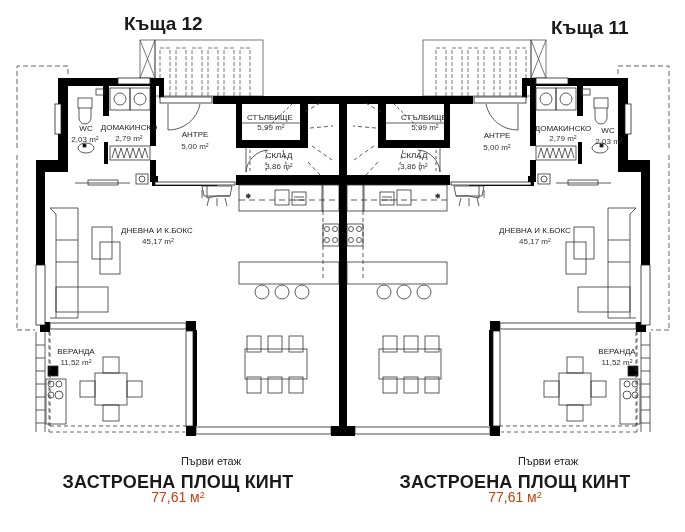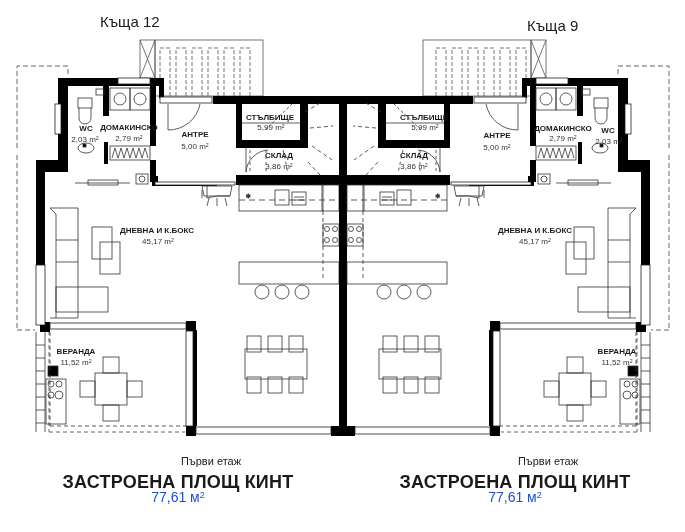--- a/index.html
+++ b/index.html
@@ -1,24 +1,24 @@
 <!DOCTYPE html>
 <html><head>
 <meta charset="utf-8">
 <style>
   html, body { margin: 0; padding: 0; background: #ffffff; }
   body { width: 685px; height: 532px; position: relative; overflow: hidden; font-family: "Liberation Sans", sans-serif; }
   svg { position: absolute; left: 0; top: 0; }
   .lbl { position: absolute; font-family: "Liberation Sans", sans-serif; color: #1a1a1a; white-space: nowrap; transform: translateX(-50%); text-align: center; line-height: 1; }
-  .room-name { font-size: 8px; font-weight: bold; }
+  .room-name { font-size: 8px; font-weight: normal; }
   .room-area { font-size: 8px; color: #333; }
-  .house-title { font-size: 15px; font-weight: normal; transform: none; }
+  .house-title { font-size: 19px; font-weight: bold; transform: none; margin-left: 24px; }
   .floor-name { font-size: 11px; color: #222; margin-left: 36px; }
   .build-title { font-size: 18px; font-weight: bold; letter-spacing: 0.2px; }
-  .build-area { font-size: 14px; color: #1d4ed8; }
+  .build-area { font-size: 14px; color: #c2410c; }
   sup { font-size: 65%; vertical-align: 45%; }
 </style>
 </head>
 <body>
 
 <svg width="685" height="532" viewBox="0 0 685 532" xmlns="http://www.w3.org/2000/svg">
   <defs>
     <g id="half">
 
       <g fill="none" stroke="#666" stroke-width="1" stroke-dasharray="5,3">
@@ -219,21 +219,21 @@
 <div class="lbl room-name" style="left:157px;top:227px;">ДНЕВНА И К.БОКС</div>
 <div class="lbl room-area" style="left:158px;top:238px;"><span>45,17</span> <span>m</span><sup>2</sup></div>
 
 <div class="lbl room-name" style="left:76px;top:348px;">ВЕРАНДА</div>
 <div class="lbl room-area" style="left:76px;top:359px;"><span>11,52</span> <span>m</span><sup>2</sup></div>
 
 <div class="lbl floor-name" style="left:175px;top:456px;">Първи етаж</div>
 <div class="lbl build-title" style="left:178px;top:473px;">ЗАСТРОЕНА ПЛОЩ КИНТ</div>
 <div class="lbl build-area" style="left:178px;top:490px;"><span>77,61 м</span><sup>2</sup></div>
 
-<div class="lbl house-title" style="left:527px;top:18px;">Къща 9</div>
+<div class="lbl house-title" style="left:527px;top:18px;">Къща 11</div>
 
 <div class="lbl room-name" style="left:608px;top:127px;">WC</div>
 <div class="lbl room-area" style="left:609px;top:138px;"><span>2,03</span> <span>m</span><sup>2</sup></div>
 
 <div class="lbl room-name" style="left:563px;top:125px;">ДОМАКИНСКО</div>
 <div class="lbl room-area" style="left:563px;top:135px;"><span>2,79</span> <span>m</span><sup>2</sup></div>
 
 <div class="lbl room-name" style="left:497px;top:132px;">АНТРЕ</div>
 <div class="lbl room-area" style="left:497px;top:144px;"><span>5,00</span> <span>m</span><sup>2</sup></div>
 

